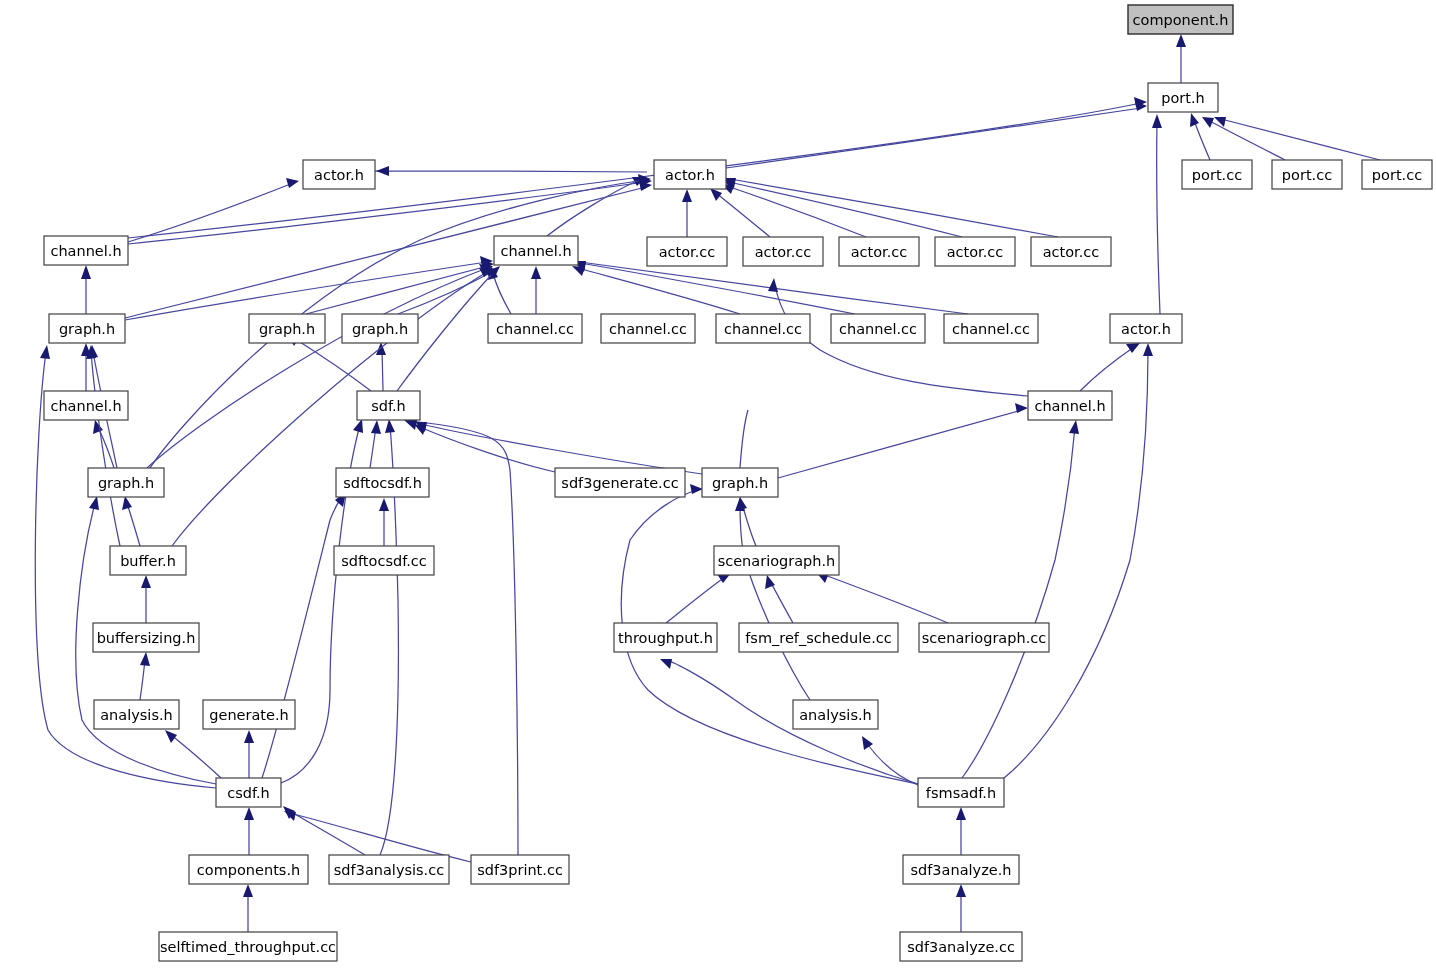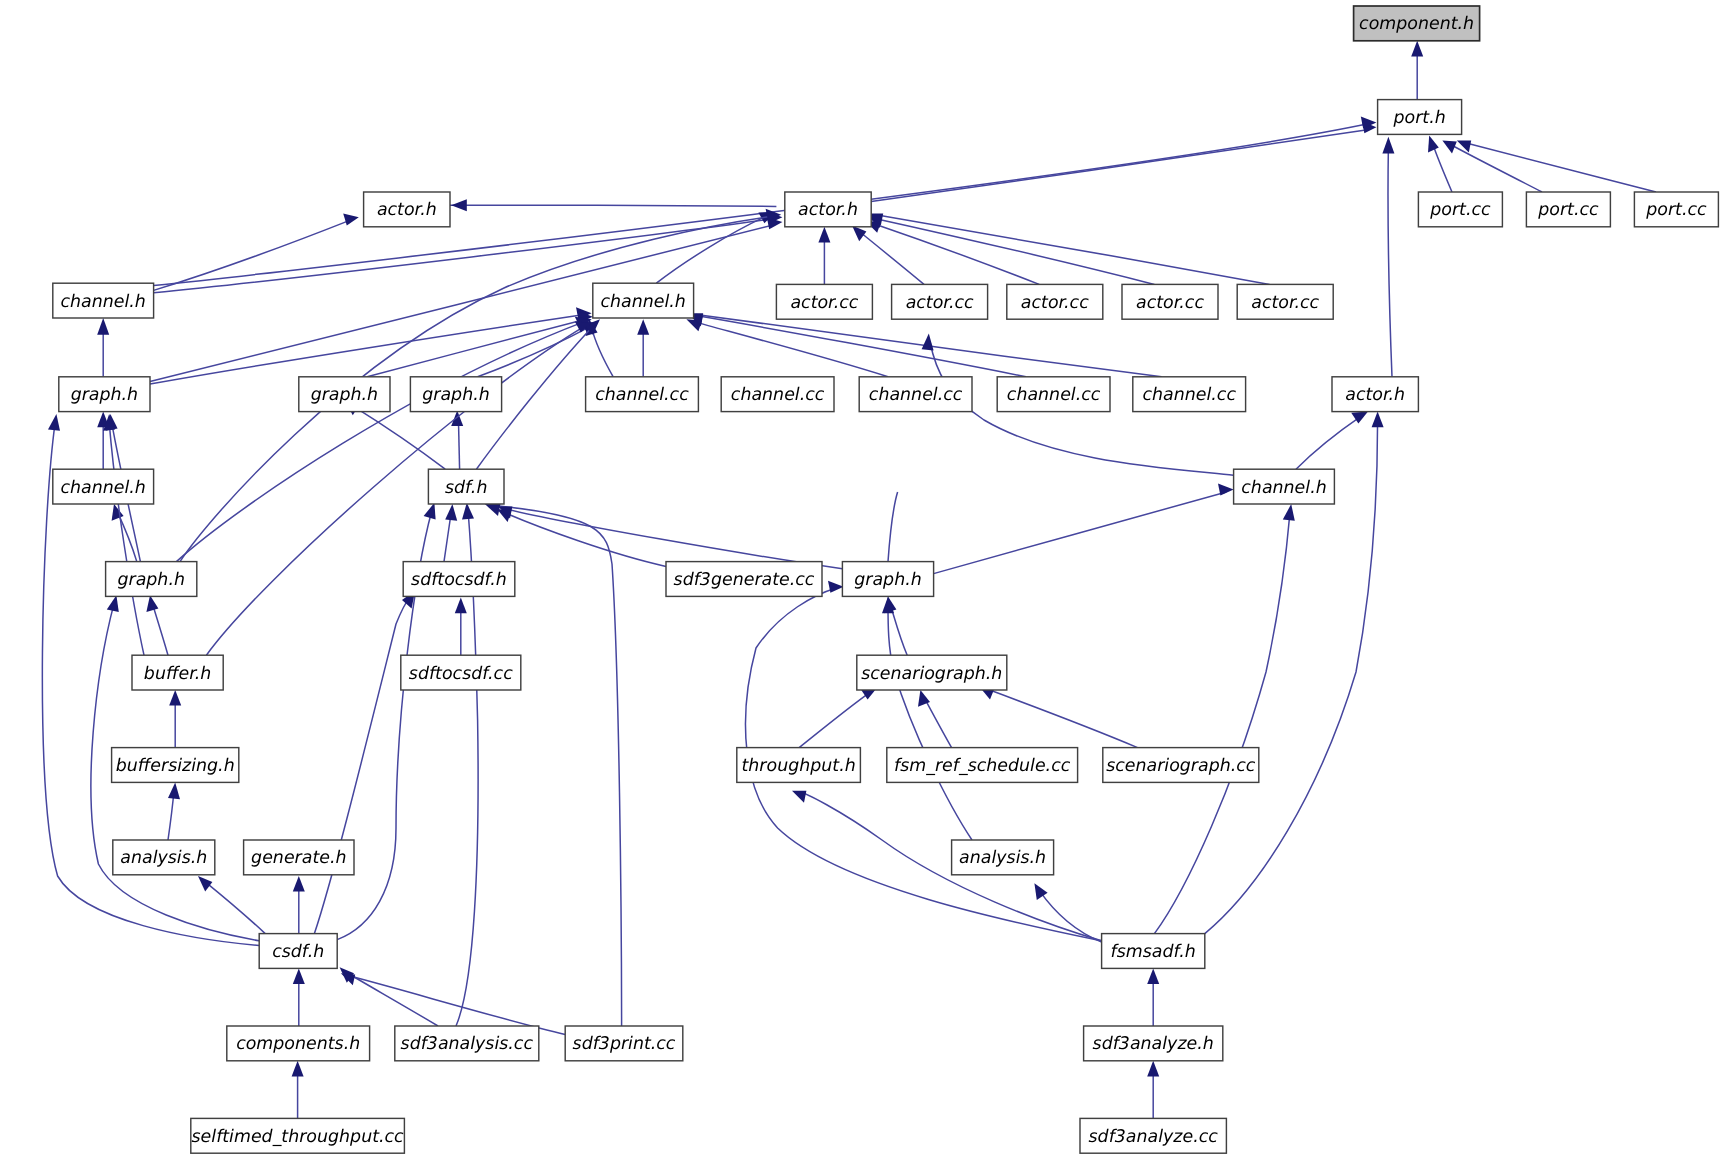--- a/index.html
+++ b/index.html
@@ -6,21 +6,20 @@
     margin: 0;
     padding: 0;
     background: #ffffff;
   }
   #graph-root {
     position: relative;
     width: 1436px;
     height: 968px;
     background: #ffffff;
     font-family: "DejaVu Sans", "Liberation Sans", sans-serif;
-    font-style: italic;
   }
   svg#graph-svg {
     position: absolute;
     left: 0;
     top: 0;
     width: 1436px;
     height: 968px;
     display: block;
   }
   .node-box {

